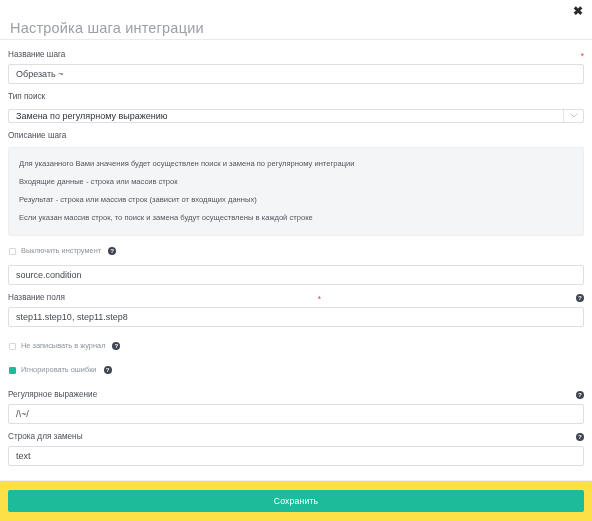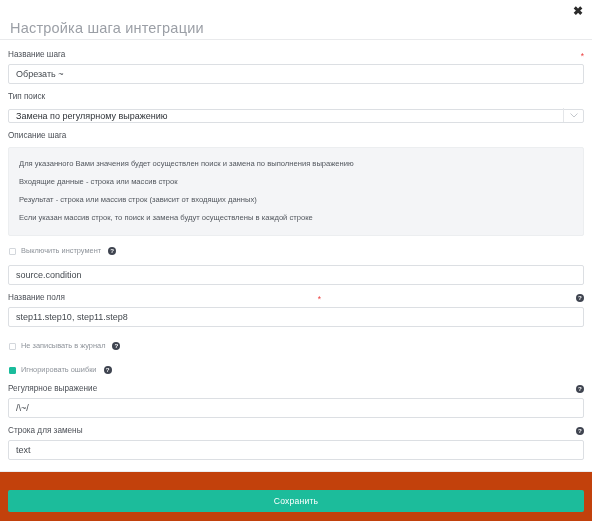--- a/index.html
+++ b/index.html
@@ -203,23 +203,23 @@
     color: #8e939a;
     line-height: 10px;
     white-space: nowrap;
   }
   .check-row .help-icon { top: 0; }
 
   
   .modal-footer {
     flex: 0 0 auto;
     border-top: 1px solid #eceef0;
-    padding: 18px 8px 9px 8px;
-    box-sizing: border-box;
-    background: #c2410c;
+    padding: 9px 8px 9px 8px;
+    box-sizing: border-box;
+    background: #fde047;
   }
   .save-btn {
     width: 100%;
     height: 22px;
     background: #1cbc9b;
     border: none;
     border-radius: 2px;
     color: #ffffff;
     font-size: 8.6px;
     font-family: "Liberation Sans", sans-serif;
@@ -258,21 +258,21 @@
           <svg width="8" height="5" viewBox="0 0 8 5">
               <path d="M0.5 0.5 L4 4 L7.5 0.5" stroke="#c3c7cc" stroke-width="1" fill="none"></path>
             </svg>
         </div>
       </div>
     </div>
 
     <div class="field">
       <div class="desc-label">Описание шага</div>
       <div class="desc-box">
-        <div class="desc-line">Для указанного Вами значения будет осуществлен поиск и замена по выполнения выражению</div>
+        <div class="desc-line">Для указанного Вами значения будет осуществлен поиск и замена по регулярному интеграции</div>
         <div class="desc-line">Входящие данные - строка или массив строк</div>
         <div class="desc-line">Результат - строка или массив строк (зависит от входящих данных)</div>
         <div class="desc-line">Если указан массив строк, то поиск и замена будут осуществлены в каждой строке</div>
       </div>
     </div>
 
     <div class="check-row">
       <div class="checkbox"></div>
       <span class="check-label">Выключить инструмент</span>
       <span class="help-icon">?</span>
@@ -290,21 +290,21 @@
       </div>
       <input class="text-input" type="text" value="step11.step10, step11.step8" style="">
     </div>
 
     <div class="check-row" style="margin-top:12px;margin-bottom:10px;">
       <div class="checkbox"></div>
       <span class="check-label">Не записывать в журнал</span>
       <span class="help-icon">?</span>
     </div>
 
-    <div class="check-row" style="margin-top:10px;margin-bottom:6px;">
+    <div class="check-row" style="margin-top:10px;margin-bottom:12px;">
       <div class="checkbox checked"></div>
       <span class="check-label">Игнорировать ошибки</span>
       <span class="help-icon">?</span>
     </div>
 
     <div class="field">
       <div class="field-label">
         <span>Регулярное выражение</span>
         <span class="help-icon">?</span>
       </div>

